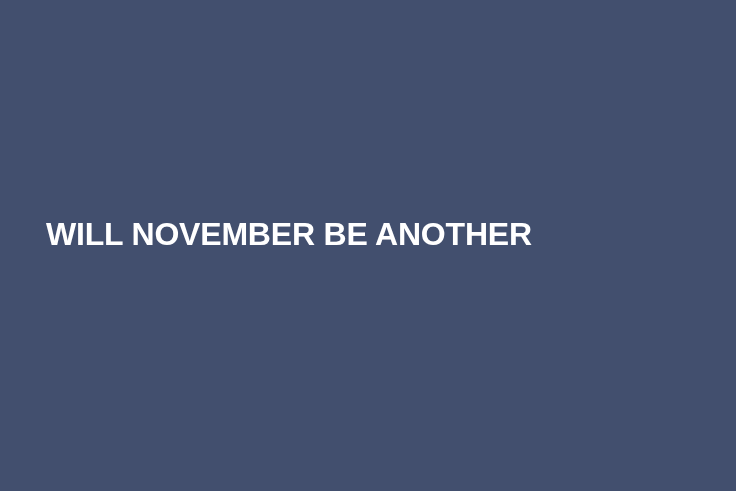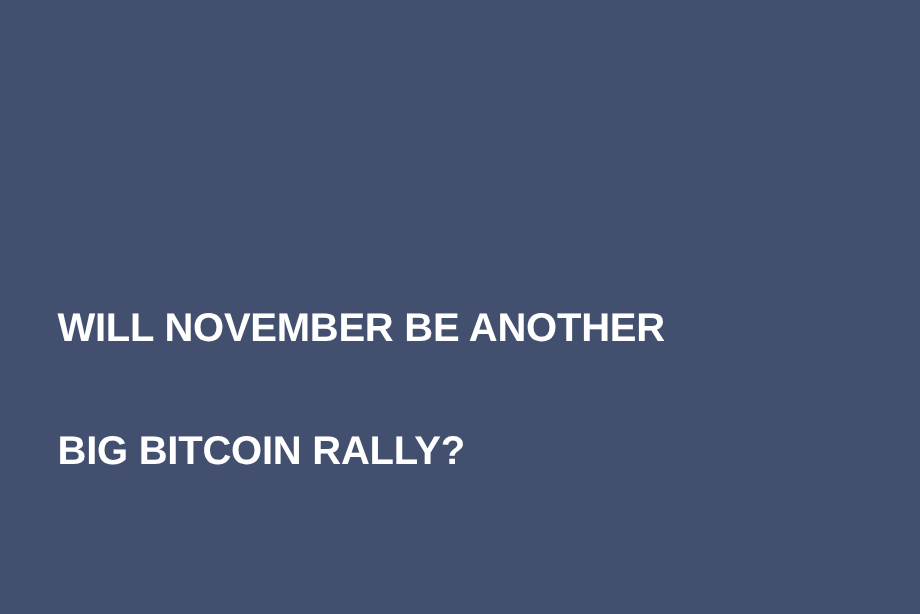--- a/index.html
+++ b/index.html
@@ -40,28 +40,26 @@
     font-weight: bold;
     line-height: 35px;
     letter-spacing: -0.2px;
     text-transform: uppercase;
     white-space: pre-line;
     -webkit-font-smoothing: antialiased;
   }
 
   .headline-line {
     display: block;
-    margin-top: 28px;
   }
 </style>
 </head>
 <body>
 
 <div class="hero-card">
 
   <div class="headline-block">
     <h1 class="headline">
       <span class="headline-line">WILL NOVEMBER BE ANOTHER</span>
-      <span class="headline-line">BIG BITCOIN RALLY?</span>
     </h1>
   </div>
 
 </div>
 
 </body></html>

